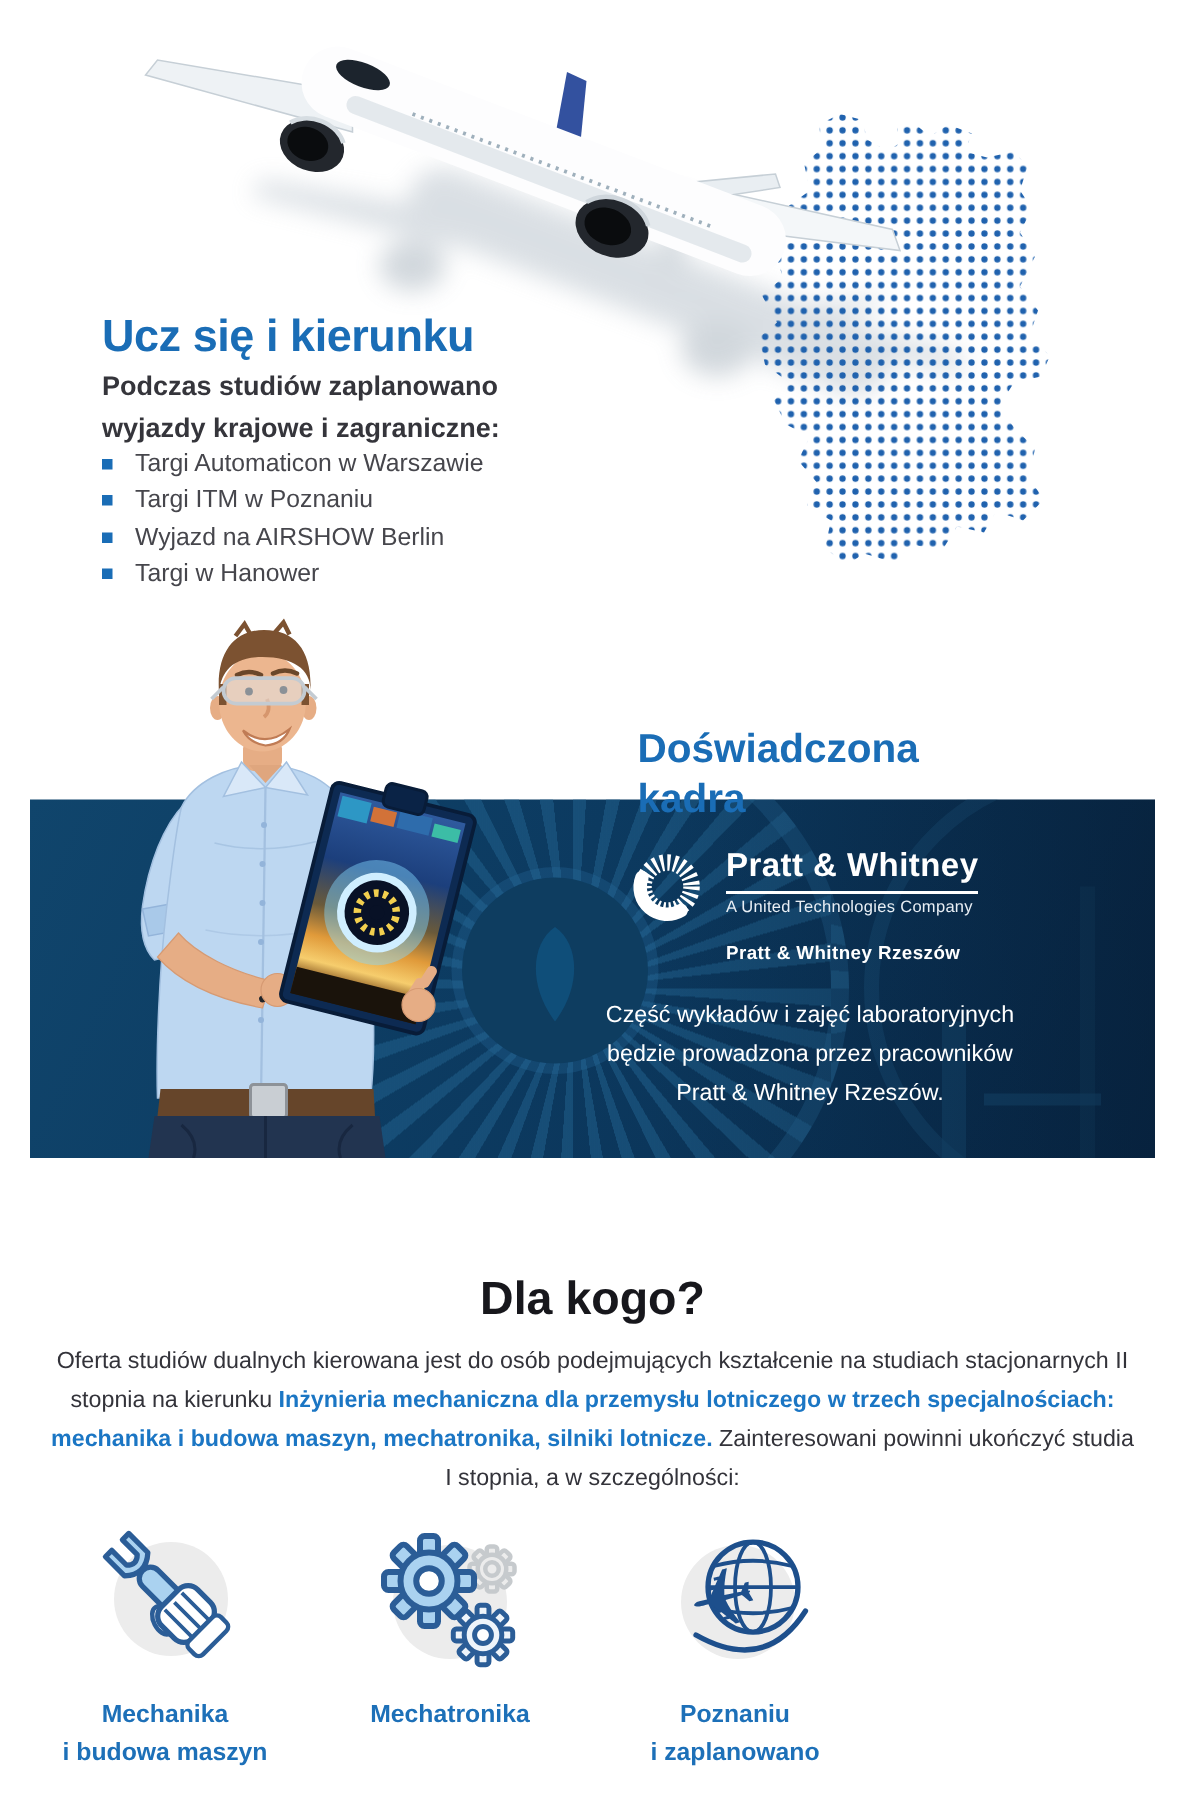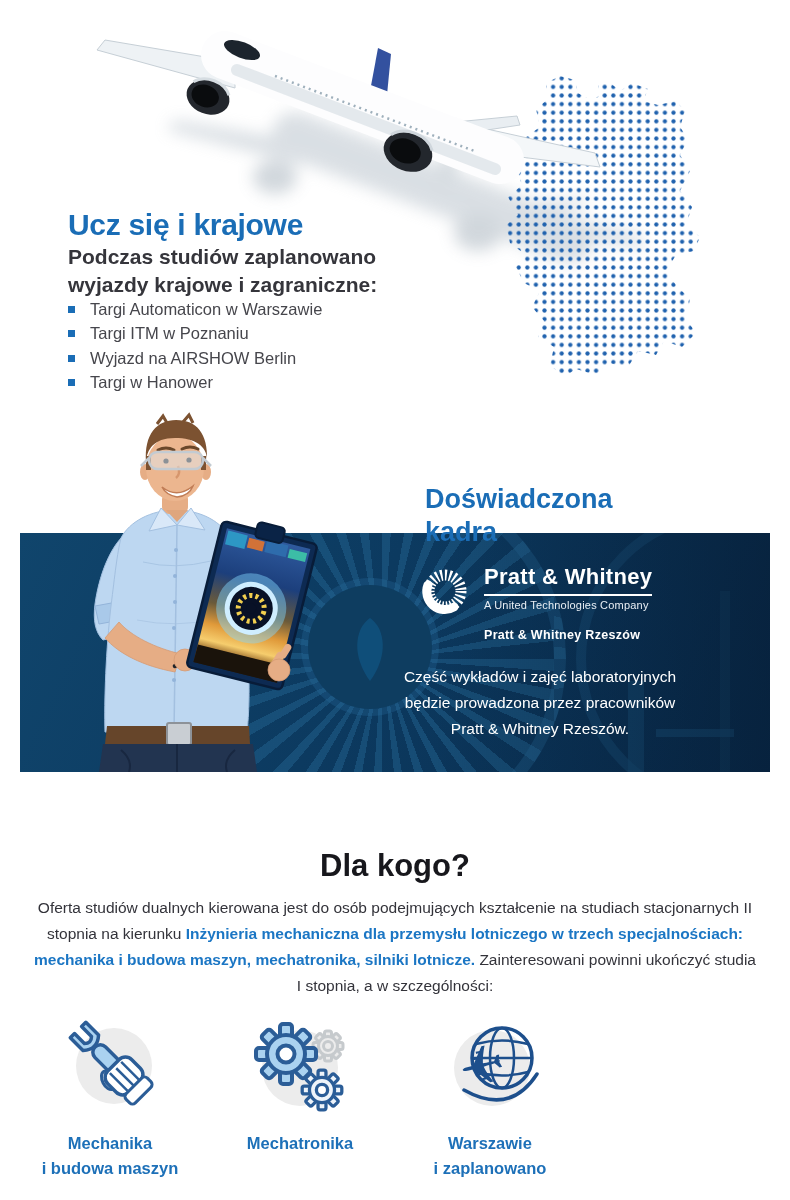--- a/index.html
+++ b/index.html
@@ -6,21 +6,21 @@
   .page{position:relative;width:790px;height:1200px;background:#ffffff;overflow:hidden;
         font-family:"Liberation Sans",sans-serif;}
 
   
   .shadow-svg{position:absolute;left:85px;top:0;z-index:1;}
   .map-svg{position:absolute;left:480px;top:74px;z-index:2;}
   .plane-svg{position:absolute;left:85px;top:0;z-index:3;}
 
   .hero-heading{position:absolute;left:68px;top:188px;z-index:4;font-size:30px;font-weight:bold;
                 color:#1a6db6;letter-spacing:-0.3px;}
-  .hero-intro{position:absolute;left:68px;top:243px;z-index:4;font-size:21px;font-weight:bold;
+  .hero-intro{position:absolute;left:68px;top:243px;z-index:4;font-size:18px;font-weight:bold;
               color:#35353b;line-height:28px;}
   .hero-list{position:absolute;left:68px;top:297px;z-index:4;margin:0;padding:0;list-style:none;}
   .hero-list li{display:flex;align-items:center;height:24.5px;font-size:16.5px;color:#46464c;}
   .bullet{width:7px;height:7px;background:#1a6db6;margin-right:15px;flex:0 0 auto;}
 
   
   .staff-heading{position:absolute;left:425px;top:461px;z-index:4;font-size:27px;font-weight:bold;
                  color:#1a6db6;line-height:33px;}
   .banner{position:absolute;left:20px;top:533px;width:750px;height:239px;overflow:hidden;z-index:2;
           background:linear-gradient(115deg,#10456c 0%,#0c3a60 45%,#092c4e 100%);}
@@ -117,21 +117,21 @@
       <ellipse cx="120" cy="97" rx="14" ry="11" fill="#0a0c0e"></ellipse>
       <path d="M104,88 A22,17 0 0,1 142,88" stroke="#d6dde2" stroke-width="3" fill="none"></path>
     </g>
     <g transform="rotate(21 323 152)">
       <ellipse cx="323" cy="152" rx="25" ry="19" fill="#23272d"></ellipse>
       <ellipse cx="320" cy="152" rx="16" ry="12" fill="#0a0c0e"></ellipse>
       <path d="M301,142 A25,19 0 0,1 345,142" stroke="#cfd6dc" stroke-width="3" fill="none"></path>
     </g>
   </svg>
 
-  <h1 class="hero-heading">Ucz się i krajowe</h1>
+  <h1 class="hero-heading">Ucz się i kierunku</h1>
   <div class="hero-intro">
     <div>Podczas studiów zaplanowano</div>
     <div>wyjazdy krajowe i zagraniczne:</div>
   </div>
   <ul class="hero-list">
     <li>
         <span class="bullet"></span>
         <span>Targi Automaticon w Warszawie</span>
       </li>
     <li>
@@ -332,19 +332,19 @@
         <circle cx="62" cy="64" r="38" fill="#ececec"></circle>
         <circle cx="72" cy="54" r="30" stroke="#1d4f8c" stroke-width="3.5" fill="none"></circle>
         <ellipse cx="72" cy="54" rx="12" ry="30" stroke="#1d4f8c" stroke-width="2.5" fill="none"></ellipse>
         <path d="M42,54 L102,54 M46,40 Q72,33 98,40 M46,68 Q72,75 98,68" stroke="#1d4f8c" stroke-width="2.5" fill="none"></path>
         <path d="M34,86 Q80,112 107,70" stroke="#1d4f8c" stroke-width="3.5" fill="none" stroke-linecap="round"></path>
         <g transform="translate(48,64) rotate(-14) scale(-1,1)">
           <text x="-27" y="18" font-size="54" fill="#1d4f8c" font-family="DejaVu Sans, sans-serif">✈</text>
         </g>
       </svg>
       <div class="field-label">
-        <div>Warszawie</div>
+        <div>Poznaniu</div>
         <div>i zaplanowano</div>
       </div>
     </div>
 
   </div>
 </div>
 
 </body></html>

